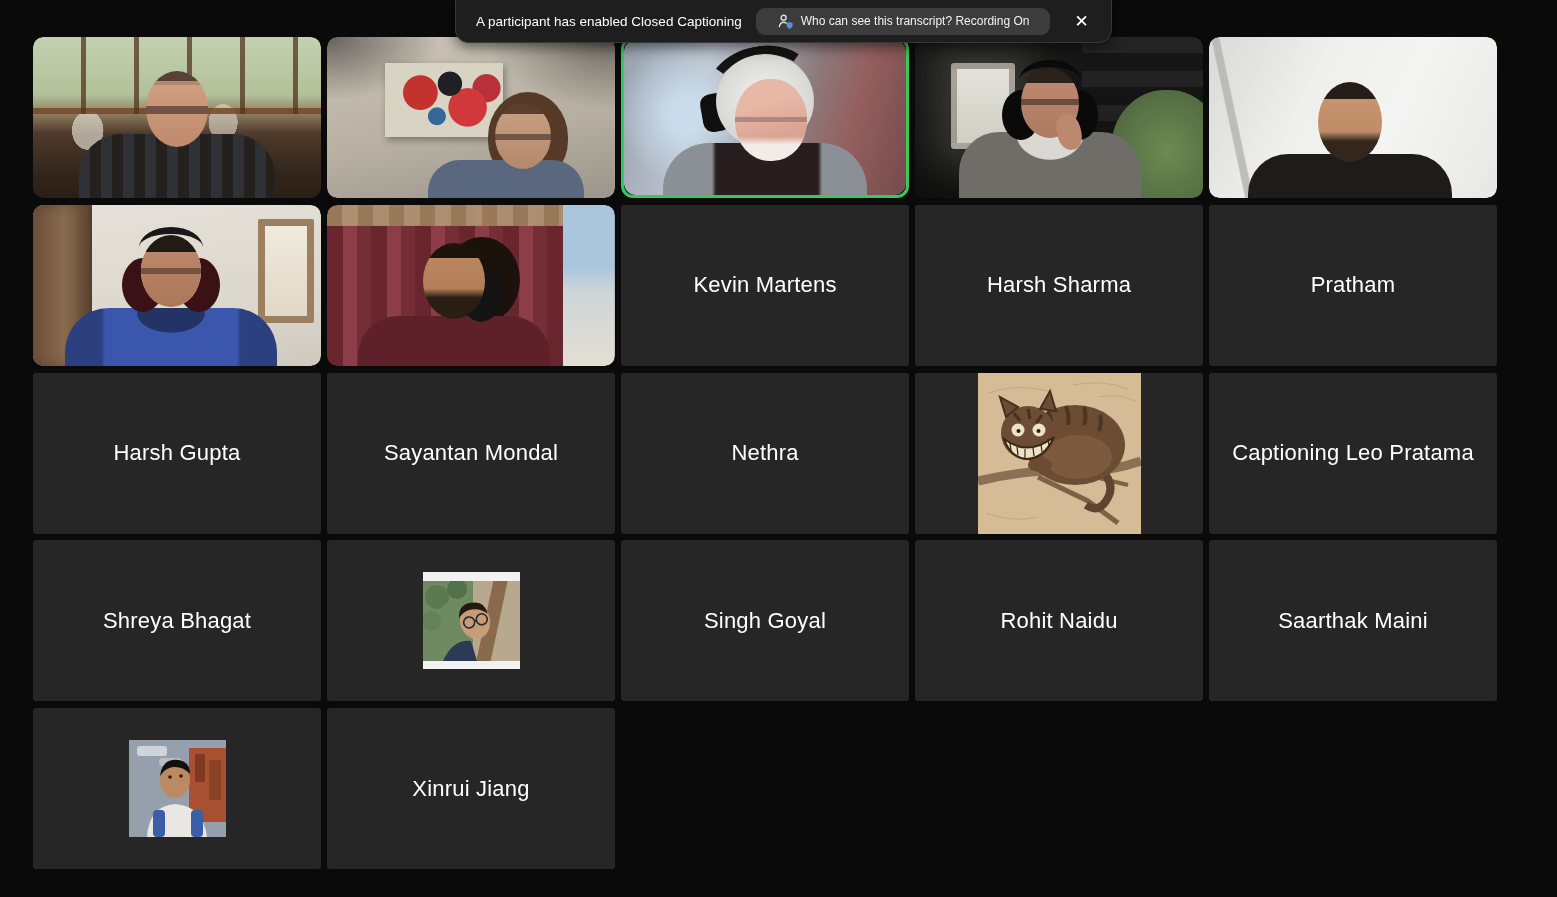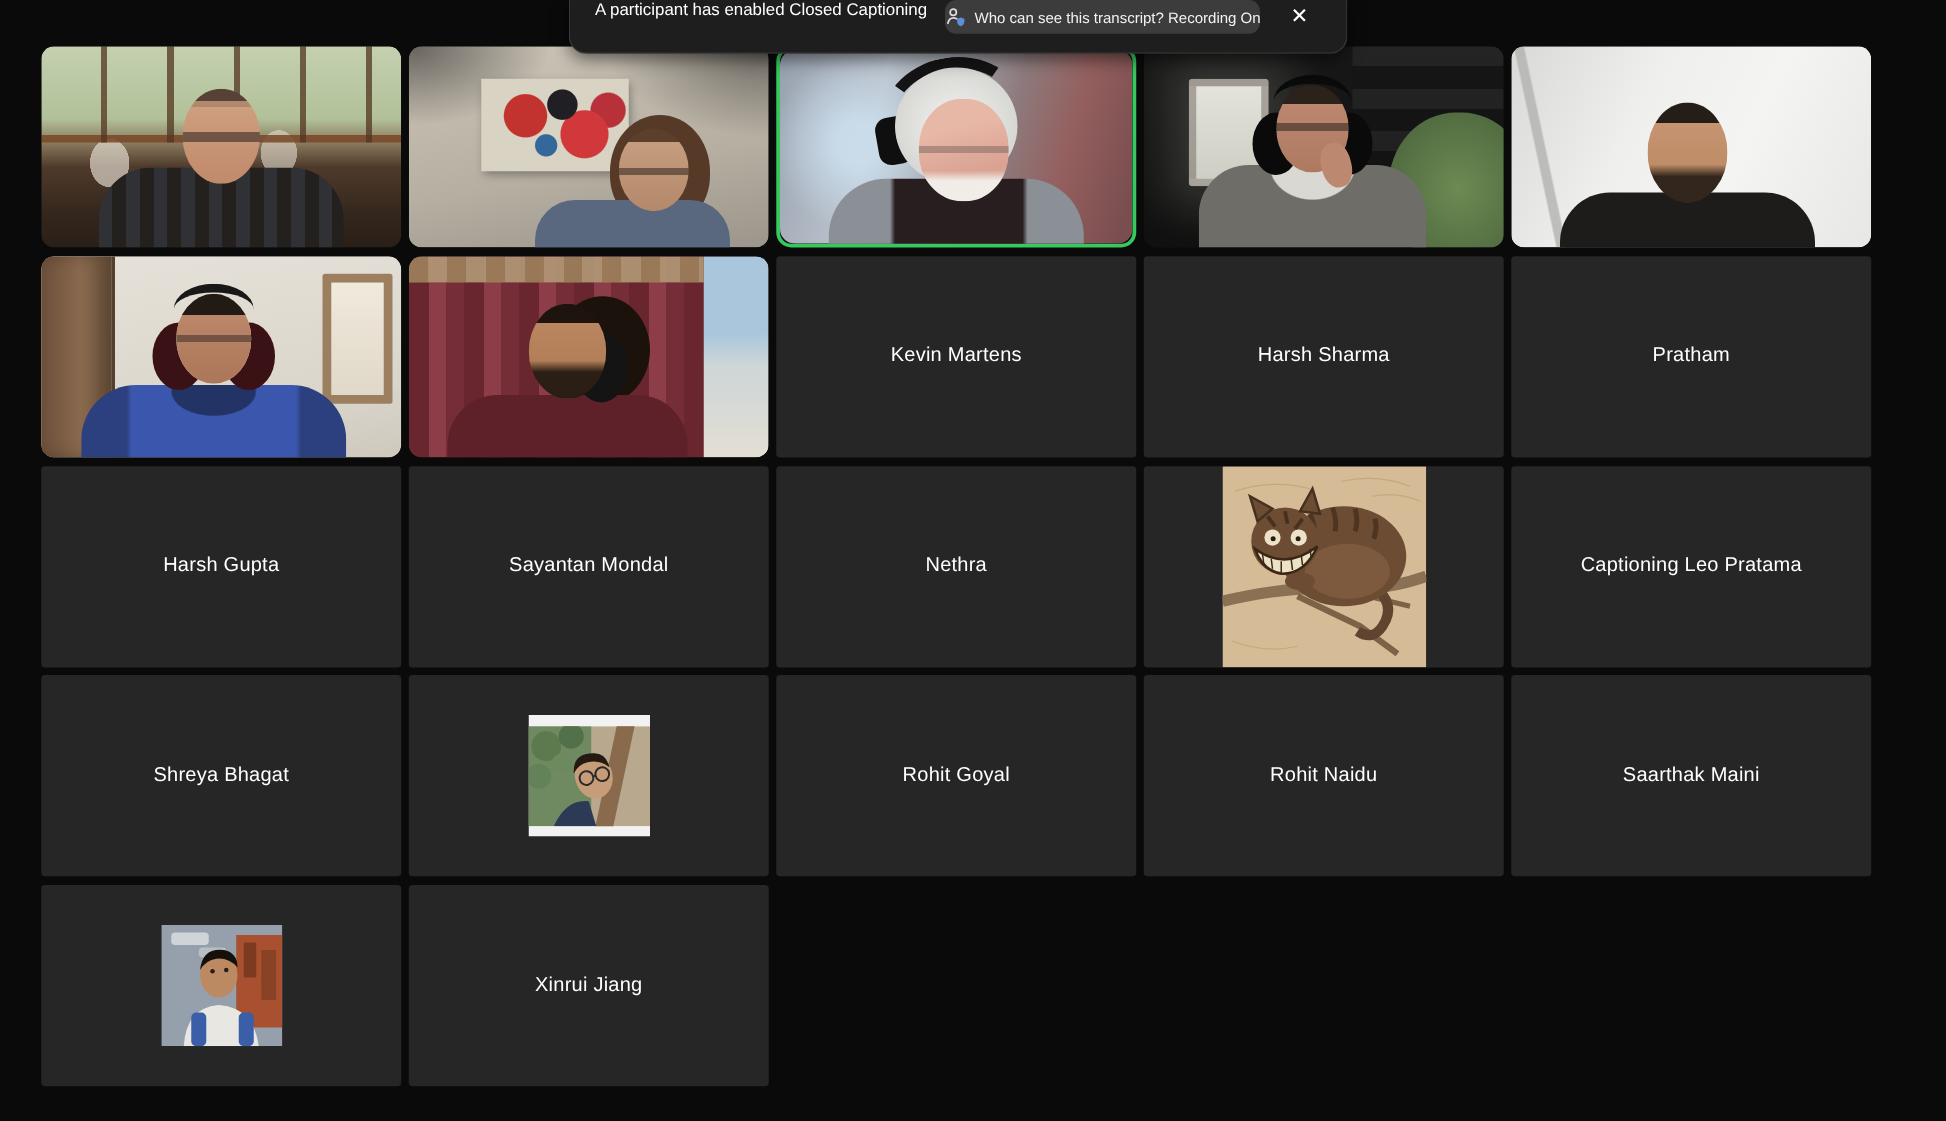--- a/index.html
+++ b/index.html
@@ -2,38 +2,38 @@
 <html><head>
 <meta charset="utf-8">
 <style>
   html,body{margin:0;padding:0;background:#050505;width:1557px;height:897px;overflow:hidden;
     font-family:"Liberation Sans","DejaVu Sans",sans-serif;-webkit-font-smoothing:antialiased;}
   .stage{position:relative;width:1557px;height:897px;background:#0a0a0a;}
 
   
   .banner{position:absolute;left:455px;top:0;height:43px;min-width:623px;z-index:20;
     background:#1e1e1e;border:1px solid #383838;border-top:none;
-    border-radius:0 0 14px 14px;display:flex;align-items:flex-start;gap:14px;padding:0 14px 0 20px;box-sizing:border-box;
+    border-radius:0 0 14px 14px;display:flex;align-items:center;gap:14px;padding:0 14px 0 20px;box-sizing:border-box;
     box-shadow:0 4px 14px rgba(0,0,0,.55);}
   .banner-msg{color:#ffffff;font-size:13.5px;white-space:nowrap;}
   .pill{display:flex;align-items:center;gap:7px;background:#3c3c3c;border:none;border-radius:9px;
-    height:27px;padding:0 0;color:#f2f2f2;font-size:12px;font-family:inherit;white-space:nowrap;cursor:pointer;}
+    height:27px;padding:0 21px;color:#f2f2f2;font-size:12px;font-family:inherit;white-space:nowrap;cursor:pointer;}
   .pill-icon{display:flex;align-items:center;}
   .close-btn{background:none;border:none;color:#ffffff;font-size:17px;line-height:1;cursor:pointer;
     padding:4px 8px;margin-left:2px;font-family:inherit;}
 
   
   .grid{position:absolute;left:33px;top:37px;display:grid;
     grid-template-columns:repeat(5,288px);grid-auto-rows:161px;gap:6.75px 6px;}
   .tile{position:relative;box-sizing:border-box;background:#262626;overflow:hidden;
     display:flex;align-items:center;justify-content:center;}
   .tile.flat{border-radius:3px;}
   .tile.video{border-radius:10px;background:#111;}
   .tile.active{border:3px solid #35c95e;border-radius:12px;}
-  .pname{color:#ffffff;font-size:16px;letter-spacing:.2px;}
+  .pname{color:#ffffff;font-size:22px;letter-spacing:.2px;}
 
   
   .scene{position:absolute;inset:0;border-radius:inherit;overflow:hidden;}
   .scene .x1,.scene .x2,.scene .torso,.scene .head{position:absolute;}
 
   
   .s-cafe-man-glasses{background:
     repeating-linear-gradient(90deg,transparent 0 48px,rgba(82,52,32,.75) 48px 53px) 0 0/100% 48% no-repeat,
     linear-gradient(rgba(120,70,38,.85),rgba(120,70,38,.85)) 0 46%/100% 6px no-repeat,
     radial-gradient(ellipse 26px 32px at 19% 58%,rgba(232,226,214,.65) 0 60%,transparent 61%),
@@ -334,21 +334,21 @@
           <circle cx="46" cy="40" r="5.5"></circle>
                 <circle cx="59" cy="40" r="5.5"></circle>
                 <path d="M51.5 40 L53.5 40"></path>
         </g>
       </g>
       <path d="M20 80 Q30 58 48 60 L54 80 Z" fill="#2c3a55"></path>
     </svg>
   </div>
 </div>
       <div class="tile flat">
-        <span class="pname">Rohit Goyal</span>
+        <span class="pname">Singh Goyal</span>
       </div>
       <div class="tile flat">
         <span class="pname">Rohit Naidu</span>
       </div>
       <div class="tile flat">
         <span class="pname">Saarthak Maini</span>
       </div>
       <div class="tile flat">
   <div class="avatar-box-sm">
     <svg viewBox="0 0 97 97" width="97" height="97">

